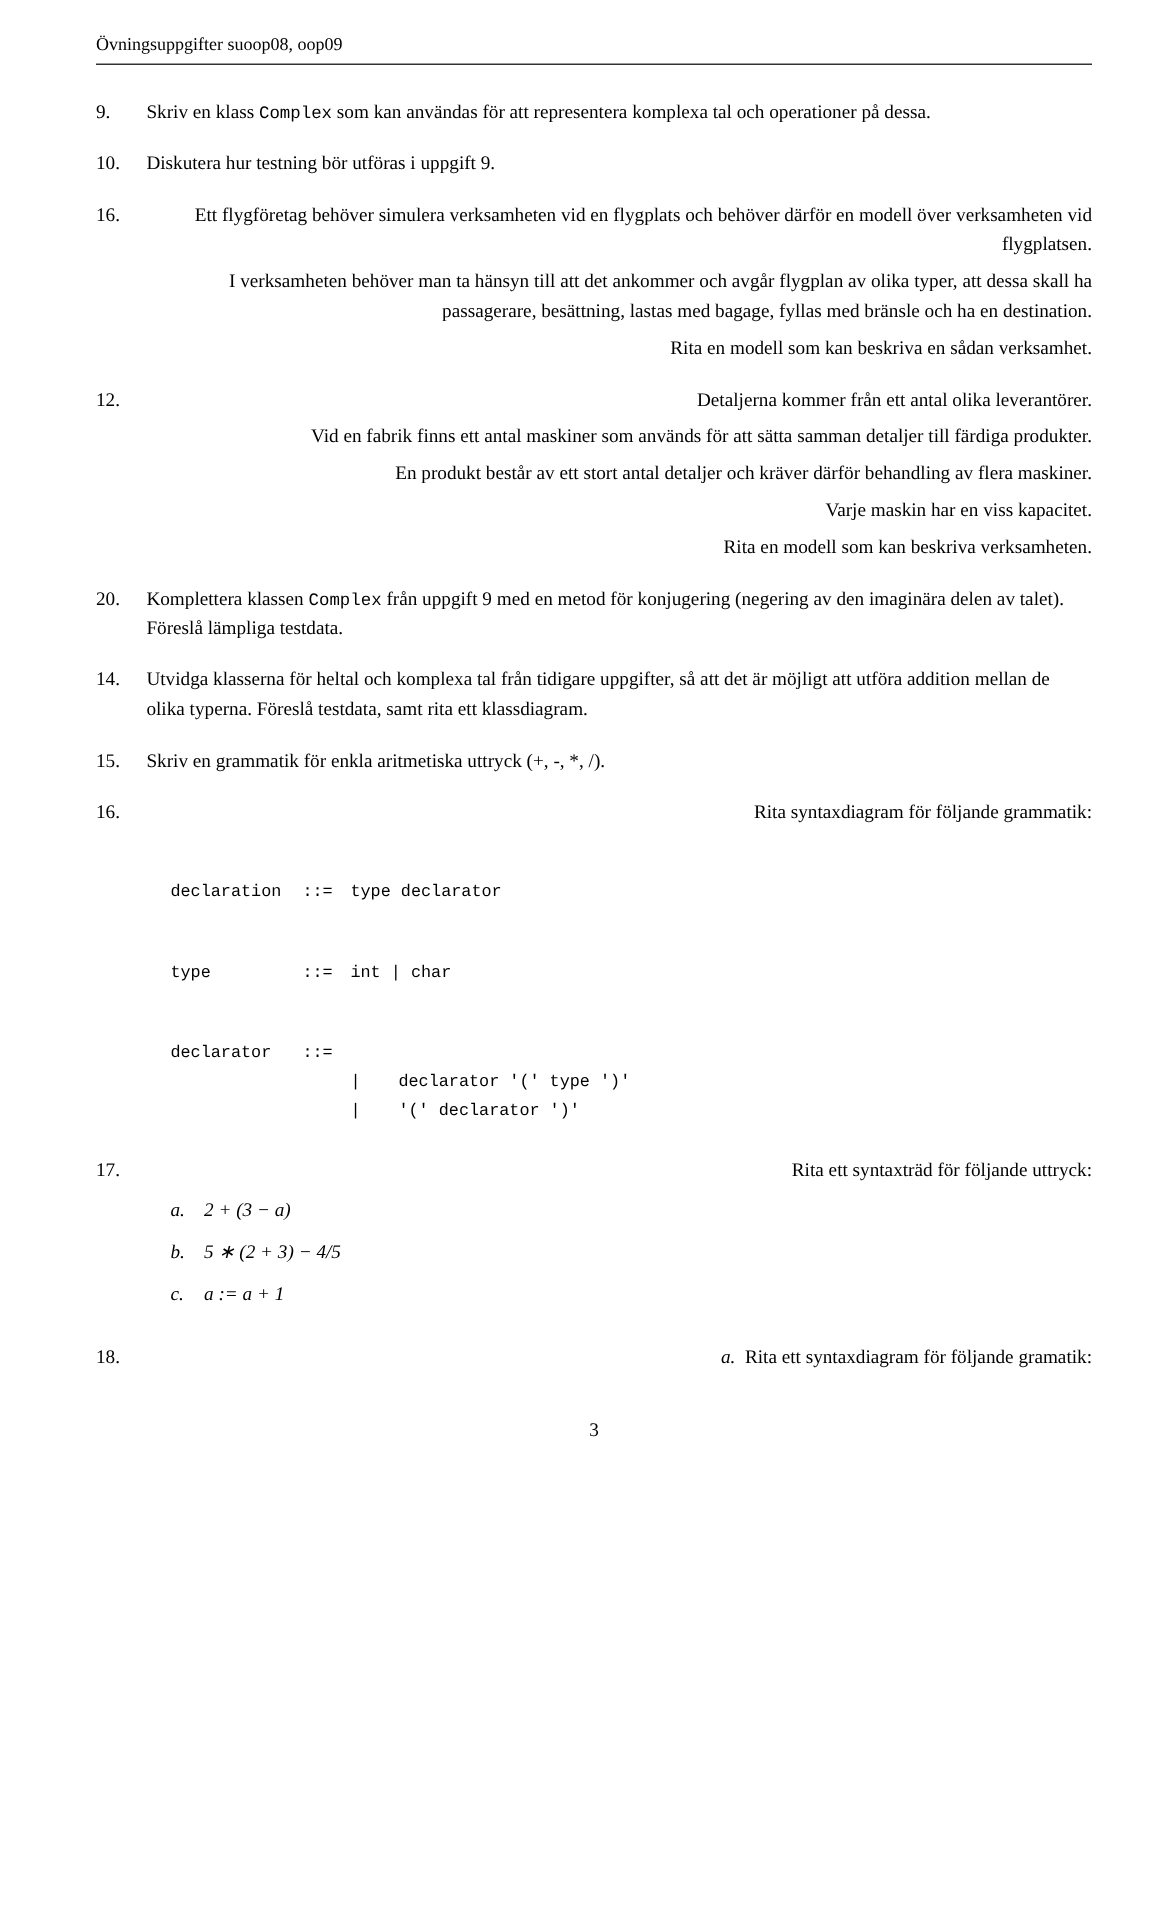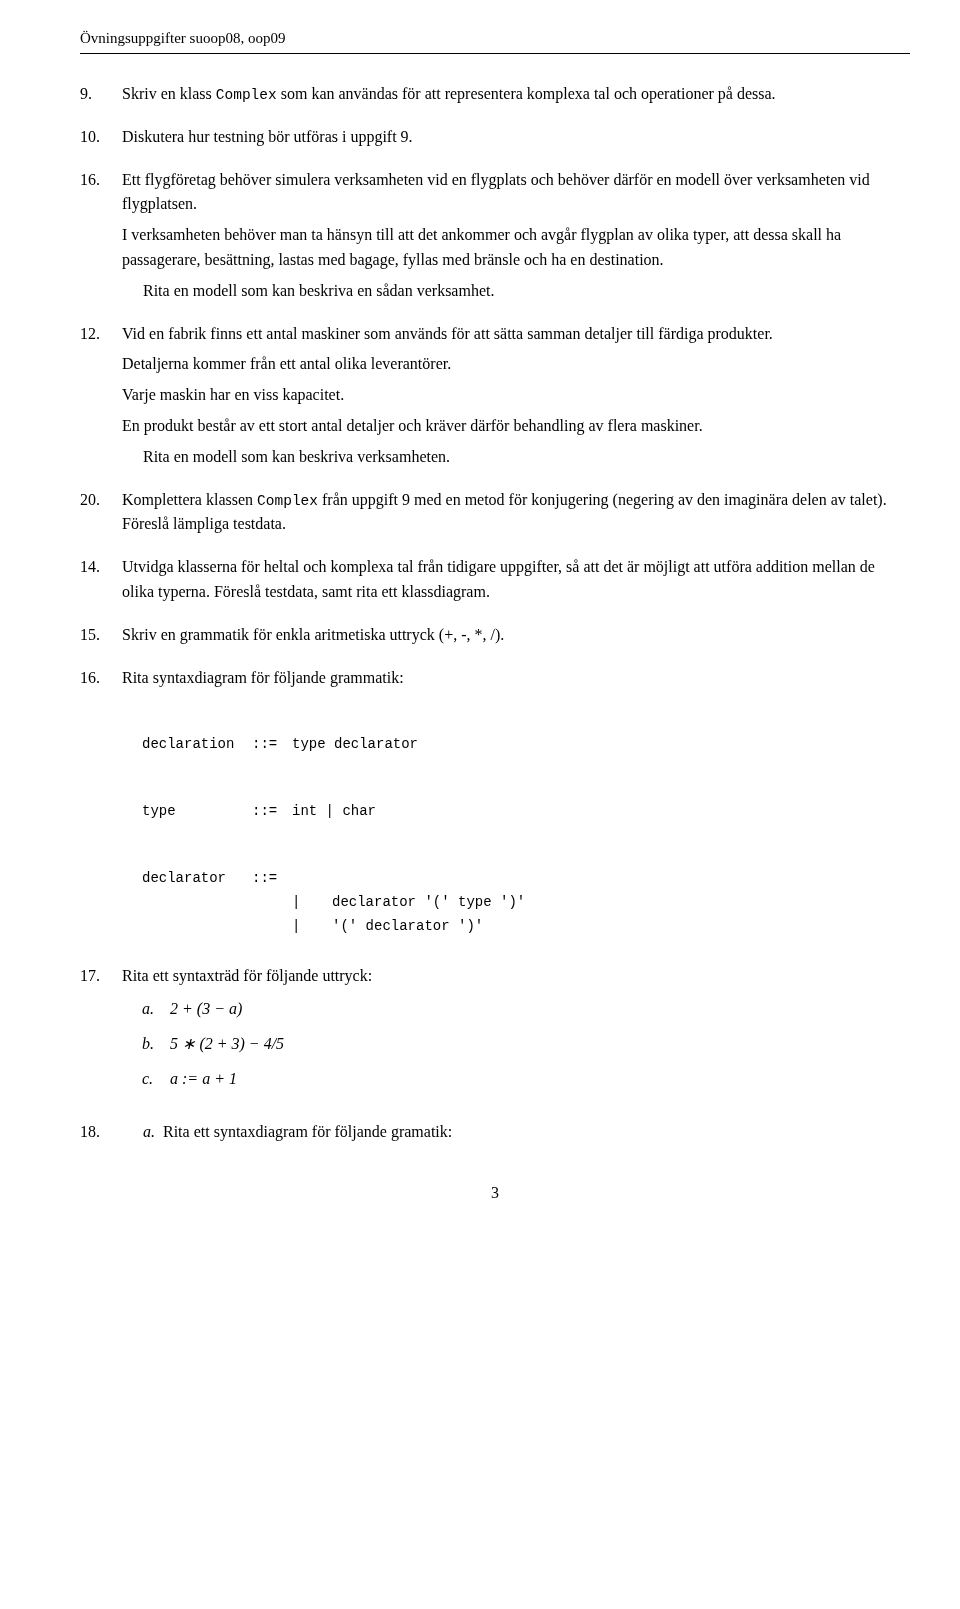--- a/index.html
+++ b/index.html
@@ -56,20 +56,21 @@
     }
 
     .exercise-text {
       font-size: 16px;
       line-height: 1.55;
       flex: 1;
     }
 
     .exercise-text p {
       margin-bottom: 6px;
+      text-align: right;
     }
 
     .exercise-text p:last-child {
       margin-bottom: 0;
       margin-left: 21px;
     }
 
     code, .mono {
       font-family: 'Courier New', Courier, monospace;
       font-size: 14.5px;
@@ -177,24 +178,24 @@
       <div class="exercise-text">
         <p>Ett flygföretag behöver simulera verksamheten vid en flygplats och behöver därför en modell över verksamheten vid flygplatsen.</p>
         <p>I verksamheten behöver man ta hänsyn till att det ankommer och avgår flygplan av olika typer, att dessa skall ha passagerare, besättning, lastas med bagage, fyllas med bränsle och ha en destination.</p>
         <p>Rita en modell som kan beskriva en sådan verksamhet.</p>
       </div>
     </div>
 
     <div class="exercise-item">
       <span class="exercise-number">12.</span>
       <div class="exercise-text">
+        <p>Detaljerna kommer från ett antal olika leverantörer.</p>
         <p>Vid en fabrik finns ett antal maskiner som används för att sätta samman detaljer till färdiga produkter.</p>
-        <p>Detaljerna kommer från ett antal olika leverantörer.</p>
+        <p>En produkt består av ett stort antal detaljer och kräver därför behandling av flera maskiner.</p>
         <p>Varje maskin har en viss kapacitet.</p>
-        <p>En produkt består av ett stort antal detaljer och kräver därför behandling av flera maskiner.</p>
         <p>Rita en modell som kan beskriva verksamheten.</p>
       </div>
     </div>
 
     <div class="exercise-item">
       <span class="exercise-number">20.</span>
       <div class="exercise-text">
         Komplettera klassen <code>Complex</code> från uppgift 9 med en metod för konjugering (negering av den imaginära delen av talet). Föreslå lämpliga testdata.
       </div>
     </div>

